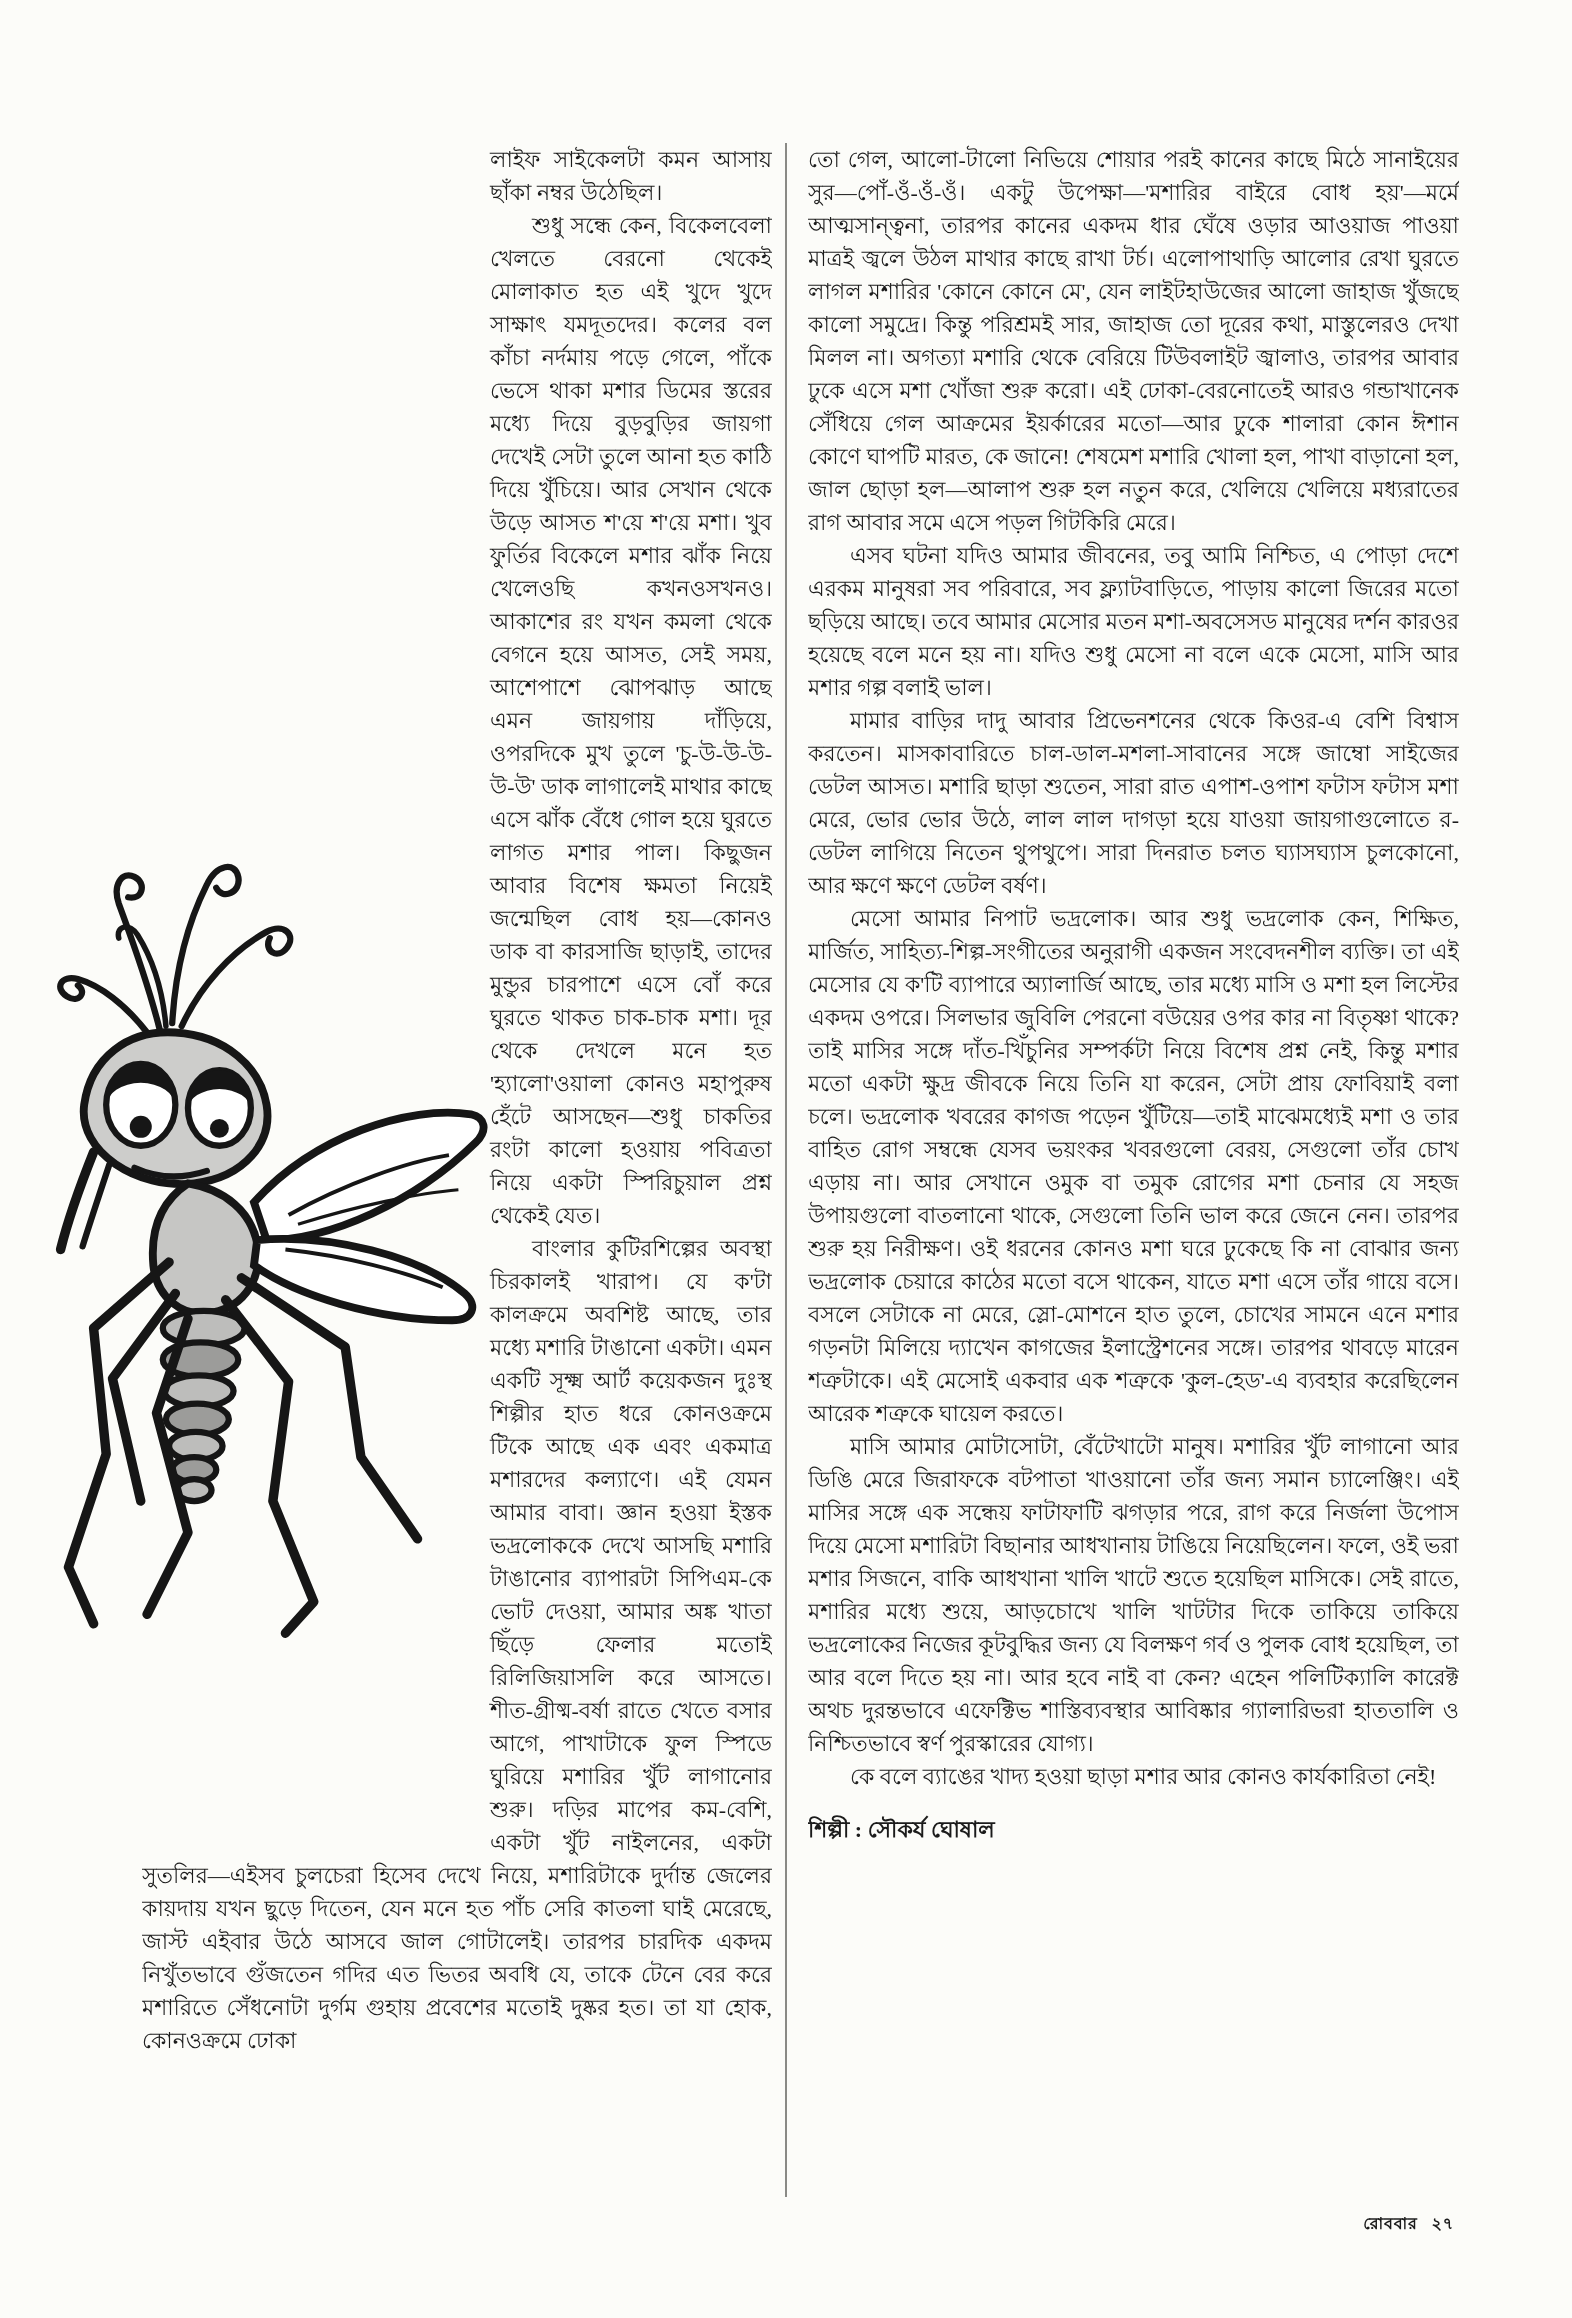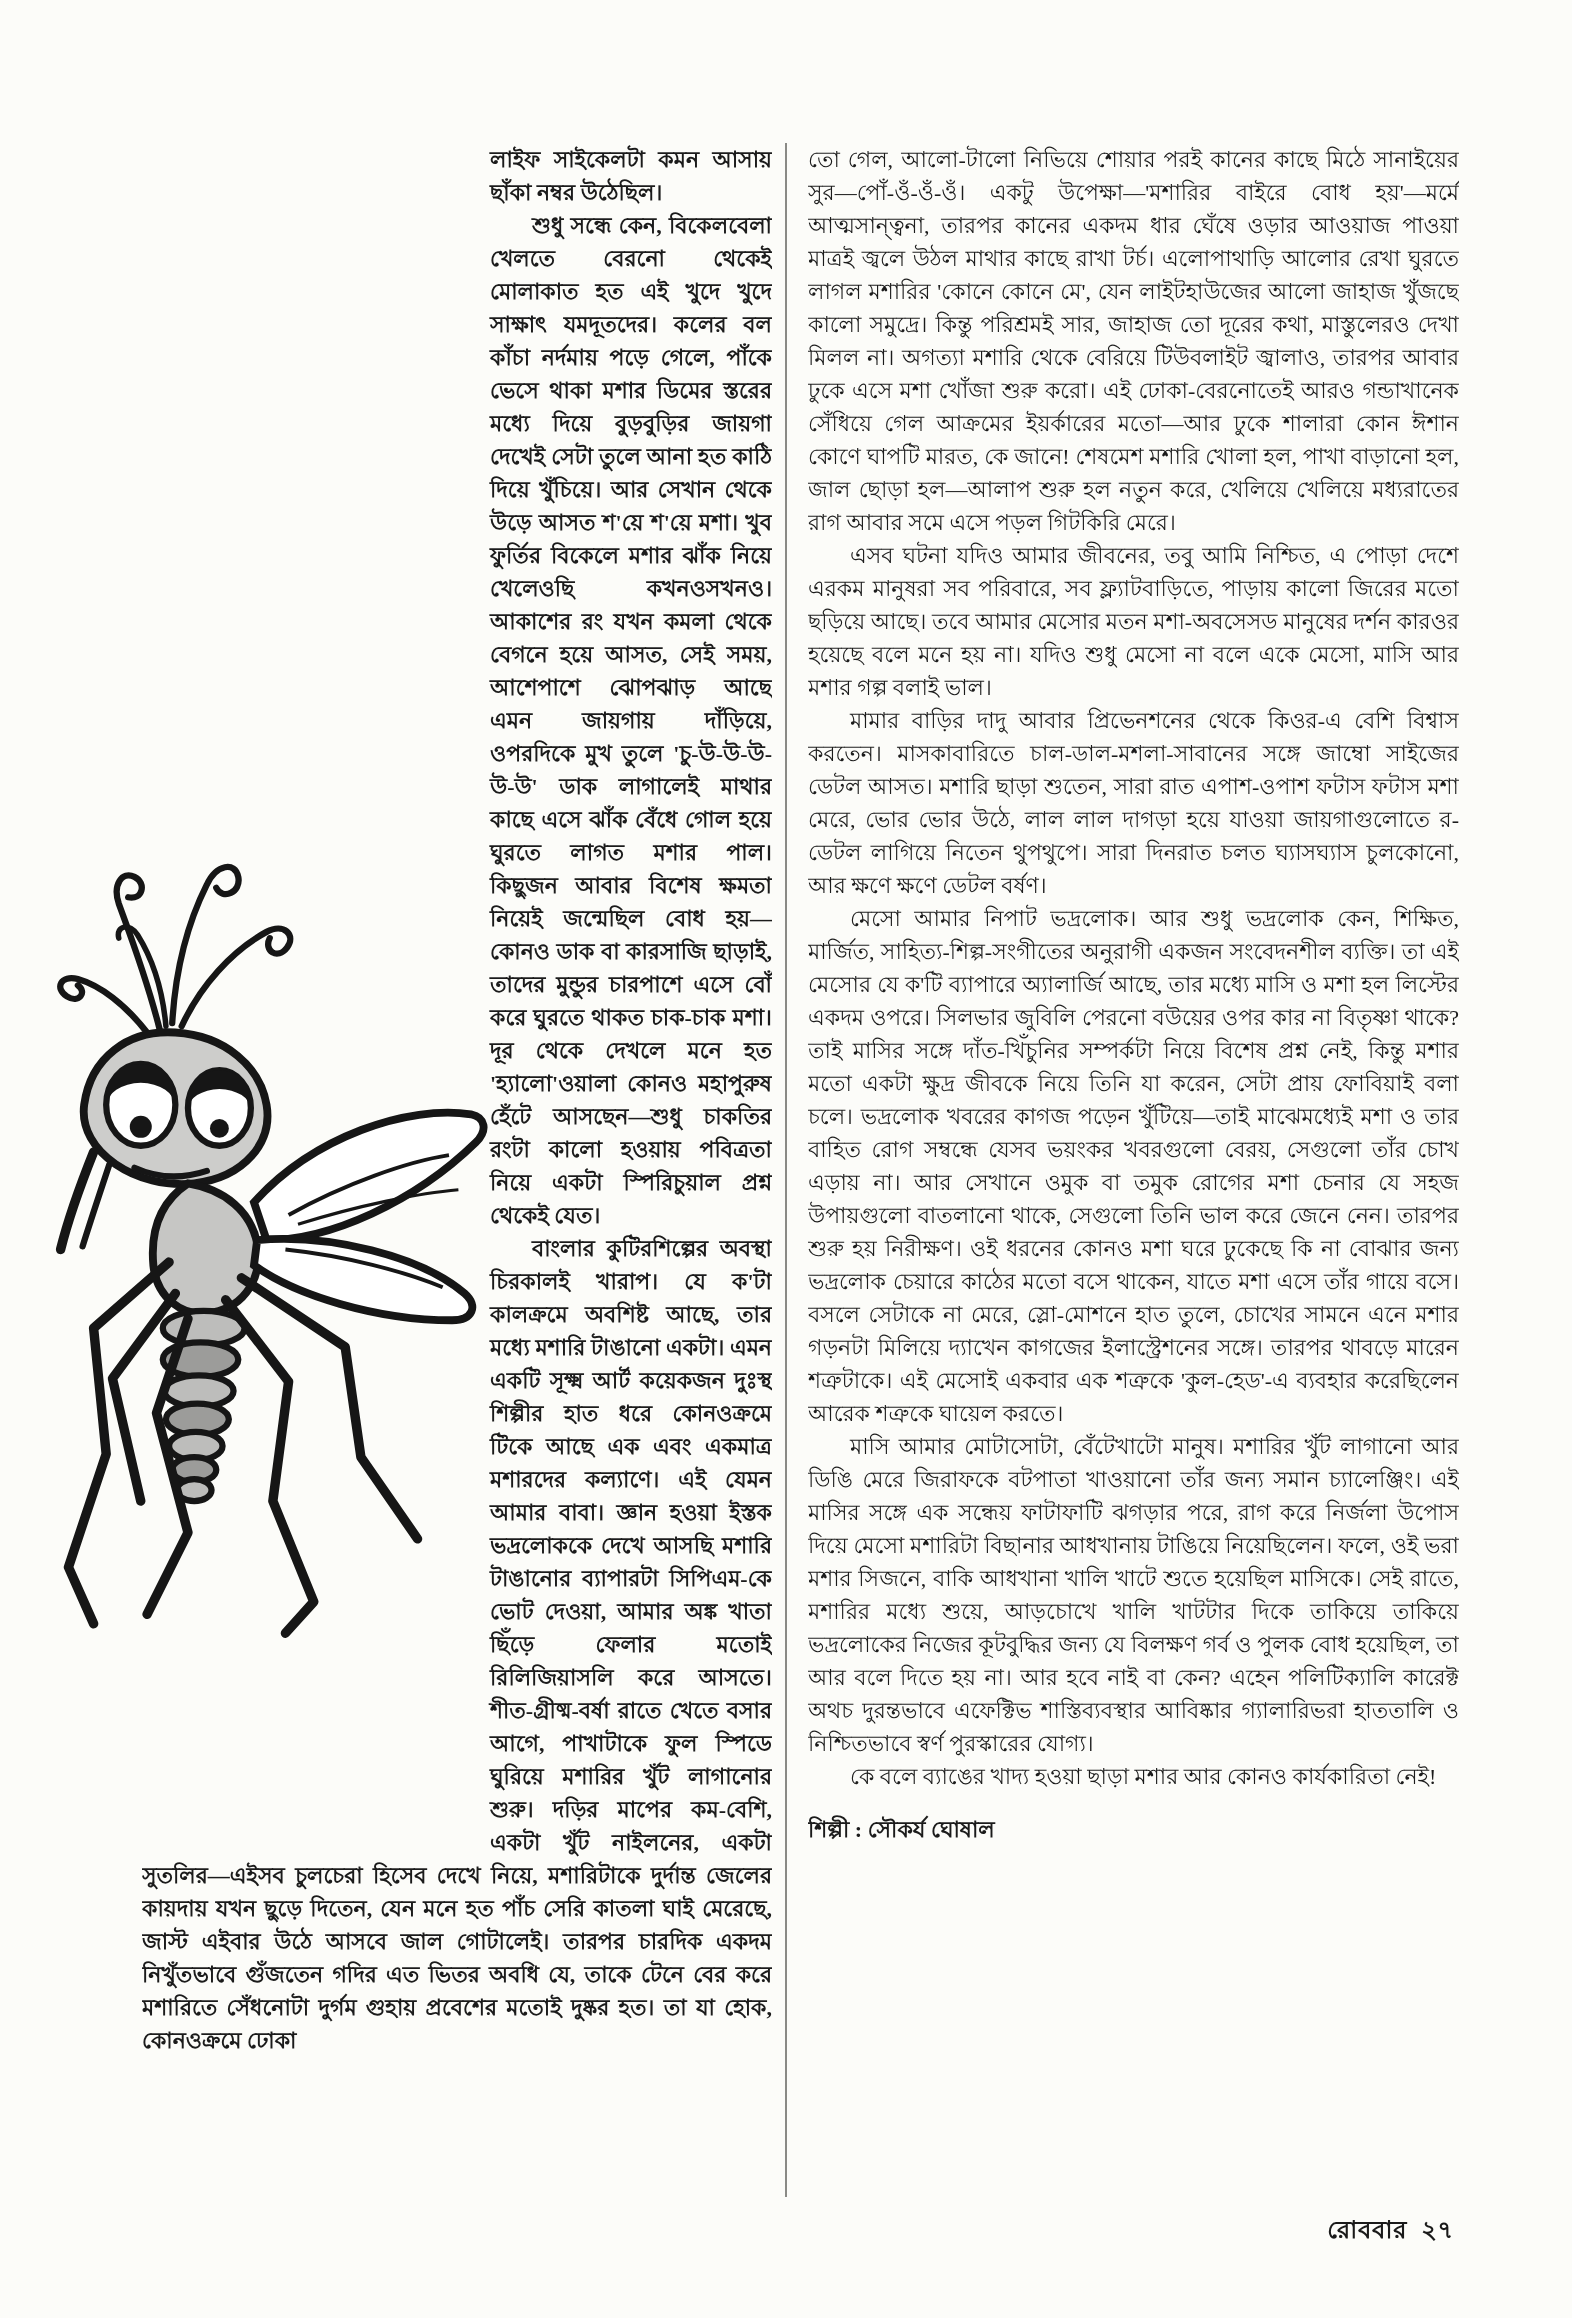--- a/index.html
+++ b/index.html
@@ -18,37 +18,37 @@
   .col {
     position:absolute;
     top:143px;
     font-size:22px;
     line-height:33px;
     text-align:justify;
     color:#1b1b1b;
   }
   .col p { margin:0; }
   .col p.indent { text-indent:42px; }
-  .col-left  { left:142px;  width:630px; height:2055px; overflow:hidden;font-weight:bold; }
+  .col-left  { left:142px;  width:630px; height:2055px; overflow:hidden; }
   .col-right { left:808px; width:651px; height:2017px; overflow:hidden; }
   .illu-spacer { float:left; width:348px; height:1703px; }
   .divider {
     position:absolute; left:785px; top:143px;
     width:1.5px; height:2054px; background:#8a8a86;
   }
   .credit {
     text-align:left;
     font-weight:bold;
     margin-top:20px;
     font-size:22px;
   }
   .footer {
     position:absolute;
     right:119px; top:2211px;
-    font-size:24px;
+    font-size:16px;
     font-weight:bold;
     letter-spacing:0.8px;
   }
   .footer .pgnum { margin-left:14px; }
   .mosquito {
     position:absolute;
     left:37px; top:825px;
     width:456px; height:816px;
   }
 </style>

